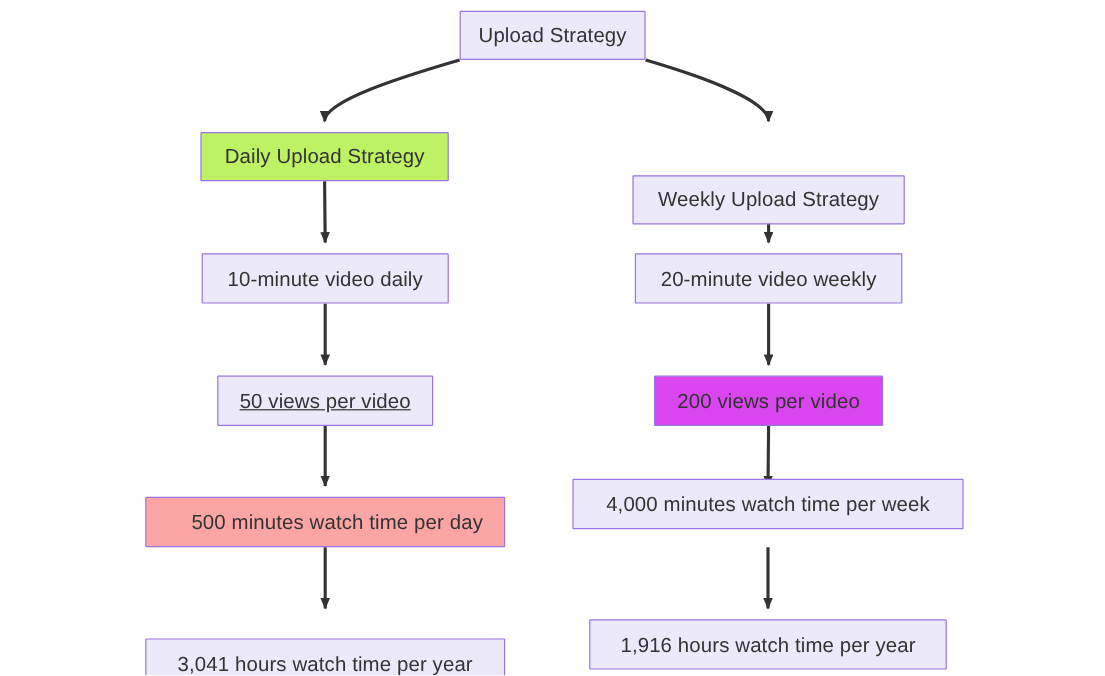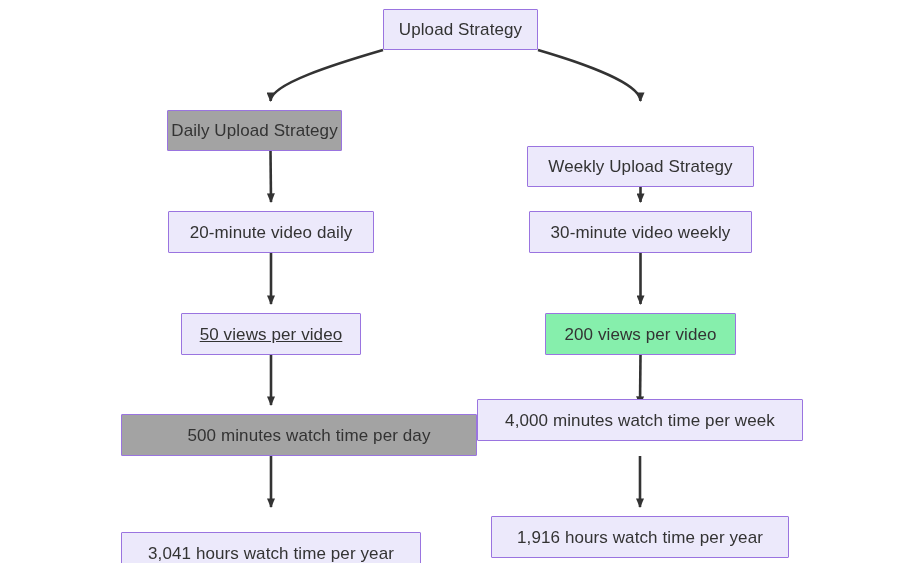--- a/index.html
+++ b/index.html
@@ -68,42 +68,42 @@
         <path d="M640.5,253 L640.5,304" marker-end="url(#arrowhead)" stroke="#333333"></path>
         <path d="M640.5,355 L640,405" marker-end="url(#arrowhead)" stroke="#333333"></path>
         <path d="M640,456 L640,507" marker-end="url(#arrowhead)" stroke="#333333"></path>
       </g>
   </svg>
 
   <div id="node-layer">
       <div class="node" style="left: 383px; top: 9px; width: 155px; height: 41px; background: rgb(236, 233, 251); border-color: rgb(154, 116, 224); color: rgb(51, 51, 51);">
         <span class="node-label">Upload Strategy</span>
       </div>
-      <div class="node" style="left: 167px; top: 110px; width: 175px; height: 41px; background: #a3a3a3; border-color: rgb(154, 116, 224); color: rgb(51, 51, 51);">
+      <div class="node" style="left: 167px; top: 110px; width: 207px; height: 41px; background: #bef264; border-color: rgb(154, 116, 224); color: rgb(51, 51, 51);">
         <span class="node-label">Daily Upload Strategy</span>
       </div>
       <div class="node" style="left: 168px; top: 211px; width: 206px; height: 42px; background: rgb(236, 233, 251); border-color: rgb(154, 116, 224); color: rgb(51, 51, 51);">
-        <span class="node-label">20-minute video daily</span>
+        <span class="node-label">10-minute video daily</span>
       </div>
       <div class="node" style="left: 181px; top: 313px; width: 180px; height: 42px; background: rgb(236, 233, 251); border-color: rgb(154, 116, 224); color: rgb(51, 51, 51); text-decoration: underline;">
         <span class="node-label">50 views per video</span>
       </div>
-      <div class="node" style="left: 121px; top: 414px; width: 356px; height: 42px; background: #a3a3a3; border-color: rgb(154, 116, 224); color: rgb(51, 51, 51); padding-left: 20px;">
+      <div class="node" style="left: 121px; top: 414px; width: 300px; height: 42px; background: #fca5a5; border-color: rgb(154, 116, 224); color: rgb(51, 51, 51); padding-left: 20px;">
         <span class="node-label">500 minutes watch time per day</span>
       </div>
       <div class="node" style="left: 121px; top: 532px; width: 300px; height: 42px; background: rgb(236, 233, 251); border-color: rgb(154, 116, 224); color: rgb(51, 51, 51);">
         <span class="node-label">3,041 hours watch time per year</span>
       </div>
       <div class="node" style="left: 527px; top: 110px; width: 227px; height: 41px; background: rgb(236, 233, 251); border-color: rgb(154, 116, 224); color: rgb(51, 51, 51); margin-top: 36px;">
         <span class="node-label">Weekly Upload Strategy</span>
       </div>
       <div class="node" style="left: 529px; top: 211px; width: 223px; height: 42px; background: rgb(236, 233, 251); border-color: rgb(154, 116, 224); color: rgb(51, 51, 51);">
-        <span class="node-label">30-minute video weekly</span>
+        <span class="node-label">20-minute video weekly</span>
       </div>
-      <div class="node" style="left: 545px; top: 313px; width: 191px; height: 42px; background: #86efac; border-color: rgb(154, 116, 224); color: rgb(51, 51, 51);">
+      <div class="node" style="left: 545px; top: 313px; width: 191px; height: 42px; background: #d946ef; border-color: rgb(154, 116, 224); color: rgb(51, 51, 51);">
         <span class="node-label">200 views per video</span>
       </div>
       <div class="node" style="left: 477px; top: 399px; width: 326px; height: 42px; background: rgb(236, 233, 251); border-color: rgb(154, 116, 224); color: rgb(51, 51, 51);">
         <span class="node-label">4,000 minutes watch time per week</span>
       </div>
       <div class="node" style="left: 491px; top: 516px; width: 298px; height: 42px; background: rgb(236, 233, 251); border-color: rgb(154, 116, 224); color: rgb(51, 51, 51);">
         <span class="node-label">1,916 hours watch time per year</span>
       </div>
     </div>
 

